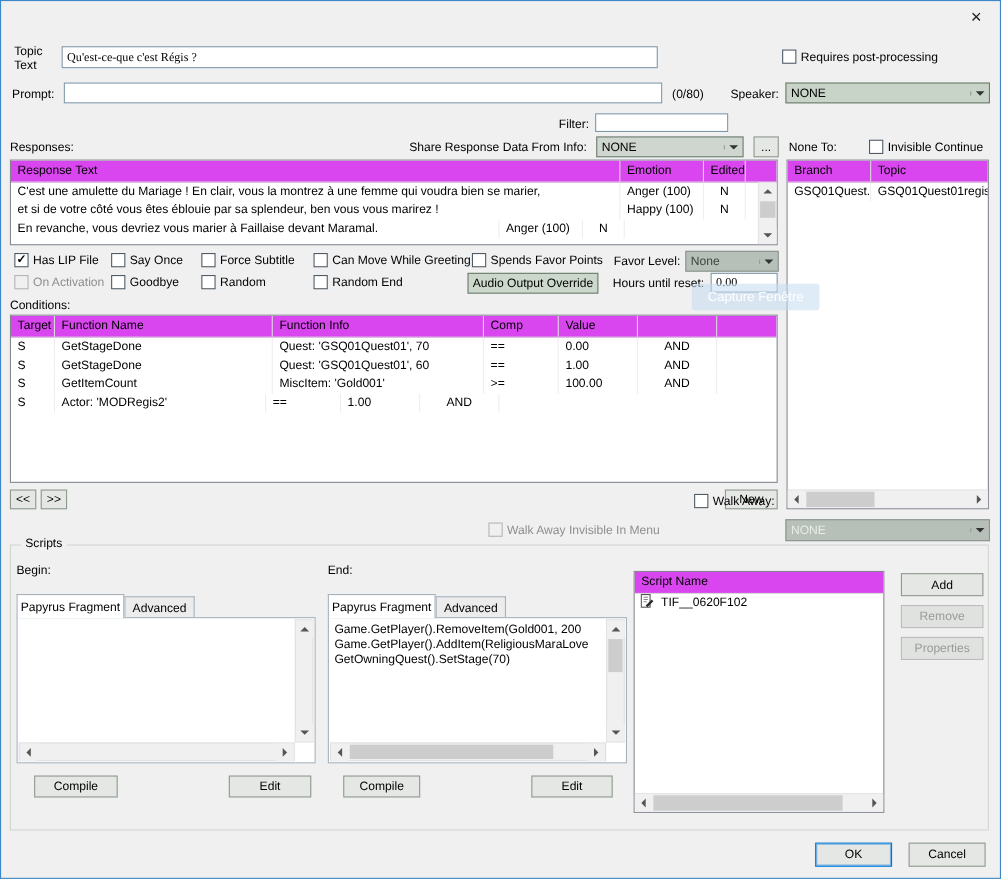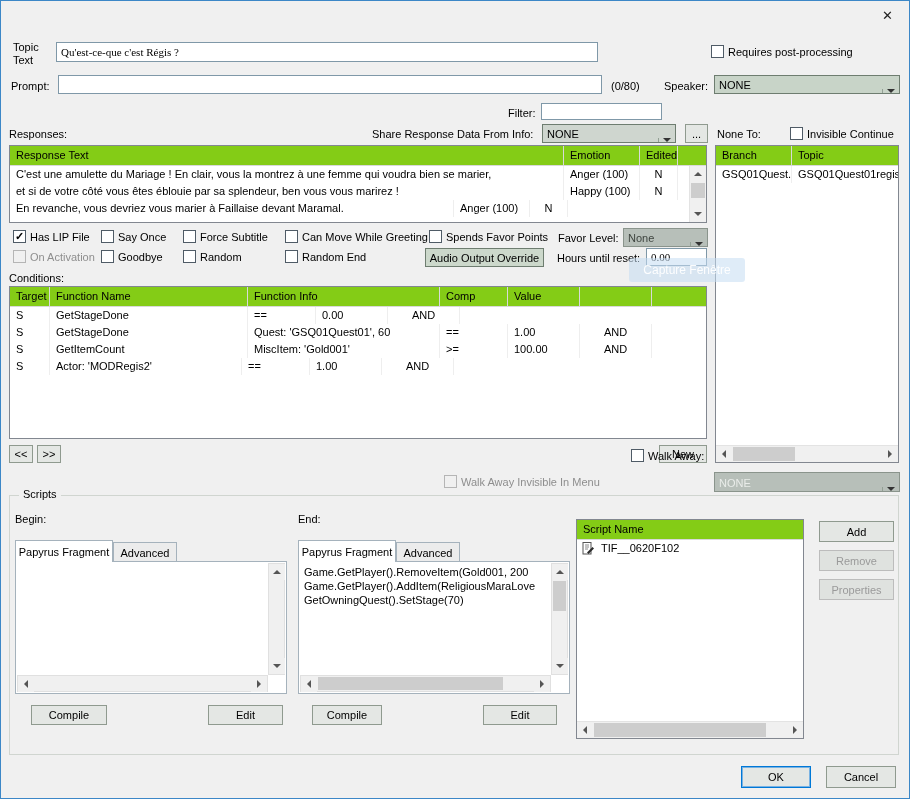--- a/index.html
+++ b/index.html
@@ -12,32 +12,32 @@
   .tfield{position:absolute;background:#fff;border:1px solid #7f98a8;font-size:11px;padding:1px 4px;font-family:Liberation Serif, serif}
   .btn{position:absolute;background:#e4e7e4;border:1px solid #8f9a8f;display:flex;align-items:center;justify-content:center;font-size:11px;cursor:pointer}
   .btn.sage{background:#ccd8cb;border-color:#6e7d70}
   .btn.disabled{background:#dfe2df;color:#9a9a9a;border-color:#bcbcbc}
   .btn.default{border:1px solid #0078d7;box-shadow:inset 0 0 0 1px #79b2e2}
   .check{position:absolute;display:flex;align-items:center;gap:4px;cursor:pointer}
   .cbox{width:13px;height:13px;background:#fff;border:1px solid #4f5b66;display:flex;align-items:center;justify-content:center;font-size:11px;line-height:11px}
   .cbox.checked::after{content:"✓";font-weight:bold}
   .check.disabled .cbox{border-color:#b5b5b5;background:#f0f0f0}
   .check.disabled .clabel{color:#8e8e8e}
-  .combo{position:absolute;border:1px solid #6e7d70;display:flex;align-items:flex-end;background:#c8d4c8}
+  .combo{position:absolute;border:1px solid #6e7d70;display:flex;align-items:center;background:#c8d4c8}
   .combo .cval{flex:1;padding:2px 4px;overflow:hidden;white-space:nowrap}
   .combo .cbtn{width:17px;display:flex;align-items:center;justify-content:center;border-left:1px solid #93a095}
   .combo.disabled{background:#b7bfb9;border-color:#8a948c;color:#3f4540}
   .combo.disabled.lighttext{color:#e9ece9}
   .tri-d{width:0;height:0;border-left:4px solid transparent;border-right:4px solid transparent;border-top:4px solid #333}
   .tri-u{width:0;height:0;border-left:4px solid transparent;border-right:4px solid transparent;border-bottom:4px solid #555}
   .tri-dn{width:0;height:0;border-left:4px solid transparent;border-right:4px solid transparent;border-top:4px solid #555}
   .tri-l{width:0;height:0;border-top:4px solid transparent;border-bottom:4px solid transparent;border-right:4px solid #555}
   .tri-r{width:0;height:0;border-top:4px solid transparent;border-bottom:4px solid transparent;border-left:4px solid #555}
   .lv{position:absolute;background:#fff;border:1px solid #828790;overflow:hidden}
-  .lv-header{display:flex;height:20px;background:#84cc16;border-bottom:1px solid #d9d9d9}
+  .lv-header{display:flex;height:20px;background:#d946ef;border-bottom:1px solid #d9d9d9}
   .lv-h{padding:3px 6px;border-right:1px solid #d9d9d9;overflow:hidden;white-space:nowrap}
   .lv-row{display:flex;height:17px;line-height:17px}
   .lv-c{padding:0 6px;border-right:1px solid #eeeeee;overflow:hidden;white-space:nowrap}
   .vscroll{position:absolute;width:17px;background:#f0f0f0;border-left:1px solid #e3e3e3}
   .hscroll{position:absolute;height:17px;background:#f0f0f0;border-top:1px solid #e3e3e3}
   .sb-btn{position:absolute;width:16px;height:16px;background:#f0f0f0;display:flex;align-items:center;justify-content:center;cursor:pointer}
   .sb-thumb{position:absolute;background:#cdcdcd;cursor:pointer}
   .group{position:absolute;border:1px solid #d0d5d0}
   .group-label{position:absolute;background:#f0f0f0;padding:0 4px}
   .tab{position:absolute;border:1px solid #a5b2bc;border-bottom:none;background:#ececec;display:flex;align-items:center;justify-content:center;cursor:pointer}
@@ -199,20 +199,21 @@
       <div class="lv-h" style="width:198px">Function Name</div>
       <div class="lv-h" style="width:192px">Function Info</div>
       <div class="lv-h" style="width:68px">Comp</div>
       <div class="lv-h" style="width:72px">Value</div>
       <div class="lv-h" style="width:72px"></div>
       <div class="lv-h" style="flex:1;border-right:none"></div>
     </div>
     <div class="lv-row">
       <div class="lv-c" style="width:40px">S</div>
       <div class="lv-c" style="width:198px">GetStageDone</div>
+      <div class="lv-c" style="width:192px">Quest: 'GSQ01Quest01', 70</div>
       <div class="lv-c" style="width:68px">==</div>
       <div class="lv-c" style="width:72px">0.00</div>
       <div class="lv-c" style="width:72px;text-align:center">AND</div>
     </div>
     <div class="lv-row">
       <div class="lv-c" style="width:40px">S</div>
       <div class="lv-c" style="width:198px">GetStageDone</div>
       <div class="lv-c" style="width:192px">Quest: 'GSQ01Quest01', 60</div>
       <div class="lv-c" style="width:68px">==</div>
       <div class="lv-c" style="width:72px">1.00</div>
@@ -307,21 +308,21 @@
         </div>
     </div>
   </div>
   <button class="btn" style="left:311px;top:704px;width:70px;height:20px">Compile</button>
   <button class="btn" style="left:482px;top:704px;width:74px;height:20px">Edit</button>
 
   <div class="lv" style="left:575px;top:518px;width:228px;height:220px">
     <div class="lv-header">
       <div class="lv-h" style="flex:1;border-right:none">Script Name</div>
     </div>
-    <div class="lv-row" style="align-items:center;padding-left:5px">
+    <div class="lv-row" style="padding-left:5px">
       <svg class="scripticon" width="13" height="13" viewBox="0 0 13 13">
         <rect x="1" y="0.5" width="8" height="11.5" fill="#fff" stroke="#555" stroke-width="1"></rect>
         <line x1="3" y1="3" x2="7" y2="3" stroke="#888" stroke-width="1"></line>
         <line x1="3" y1="5" x2="7" y2="5" stroke="#888" stroke-width="1"></line>
         <line x1="3" y1="7" x2="6" y2="7" stroke="#888" stroke-width="1"></line>
         <path d="M6.5 12 L12 6.5 L10.5 5 L5 10.5 Z" fill="#2a2a2a"></path>
       </svg>
       <span>TIF__0620F102</span>
     </div>
     <div class="hscroll" style="left:0;right:0;bottom:0">

